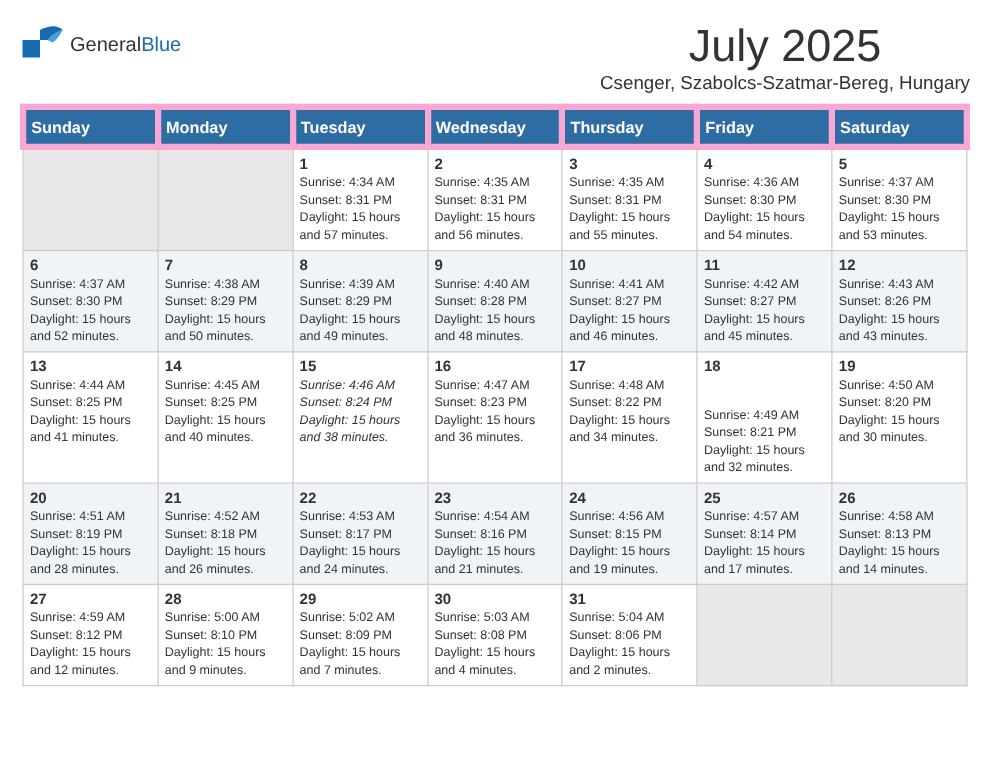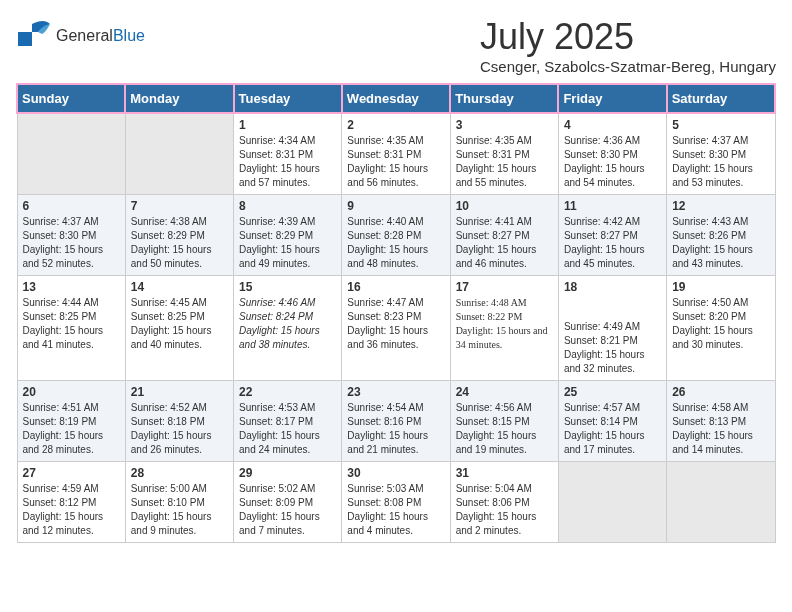--- a/index.html
+++ b/index.html
@@ -20,21 +20,21 @@
       display: flex;
       flex-direction: column;
       align-items: flex-start;
     }
     .logo-row {
       display: flex;
       align-items: center;
       gap: 4px;
     }
     .title-area {
-      text-align: left;
+      text-align: center;
       margin-left: 10px;
     }
     .month-title {
       font-size: 36px;
       font-weight: normal;
       color: #333;
     }
     .location-title {
       font-size: 15px;
       color: #333;
@@ -44,21 +44,21 @@
       border-collapse: collapse;
       table-layout: fixed;
     }
     thead tr th {
       background-color: #2e6da4;
       color: #fff;
       font-size: 13px;
       font-weight: bold;
       padding: 6px 4px;
       text-align: left;
-      border: 2px solid #f9a8d4;
+      border: 5px solid #f9a8d4;
     }
     tbody tr td {
       border: 1px solid #ccc;
       vertical-align: top;
       padding: 4px 5px;
       font-size: 10.5px;
       color: #333;
       height: 80px;
     }
     tbody tr:nth-child(even) td {
@@ -219,21 +219,21 @@
 Daylight: 15 hours and 38 minutes.</div>
         </td>
         <td>
           <span class="day-number">16</span>
           <div class="day-info" style="white-space: pre-line;">Sunrise: 4:47 AM
 Sunset: 8:23 PM
 Daylight: 15 hours and 36 minutes.</div>
         </td>
         <td>
           <span class="day-number">17</span>
-          <div class="day-info" style="white-space: pre-line; font-family: Liberation Serif, serif;">Sunrise: 4:48 AM
+          <div class="day-info" style="white-space: pre-line;">Sunrise: 4:48 AM
 Sunset: 8:22 PM
 Daylight: 15 hours and 34 minutes.</div>
         </td>
         <td>
           <span class="day-number">18</span>
           <div class="day-info" style="white-space: pre-line; margin-top: 26px;">Sunrise: 4:49 AM
 Sunset: 8:21 PM
 Daylight: 15 hours and 32 minutes.</div>
         </td>
         <td>

